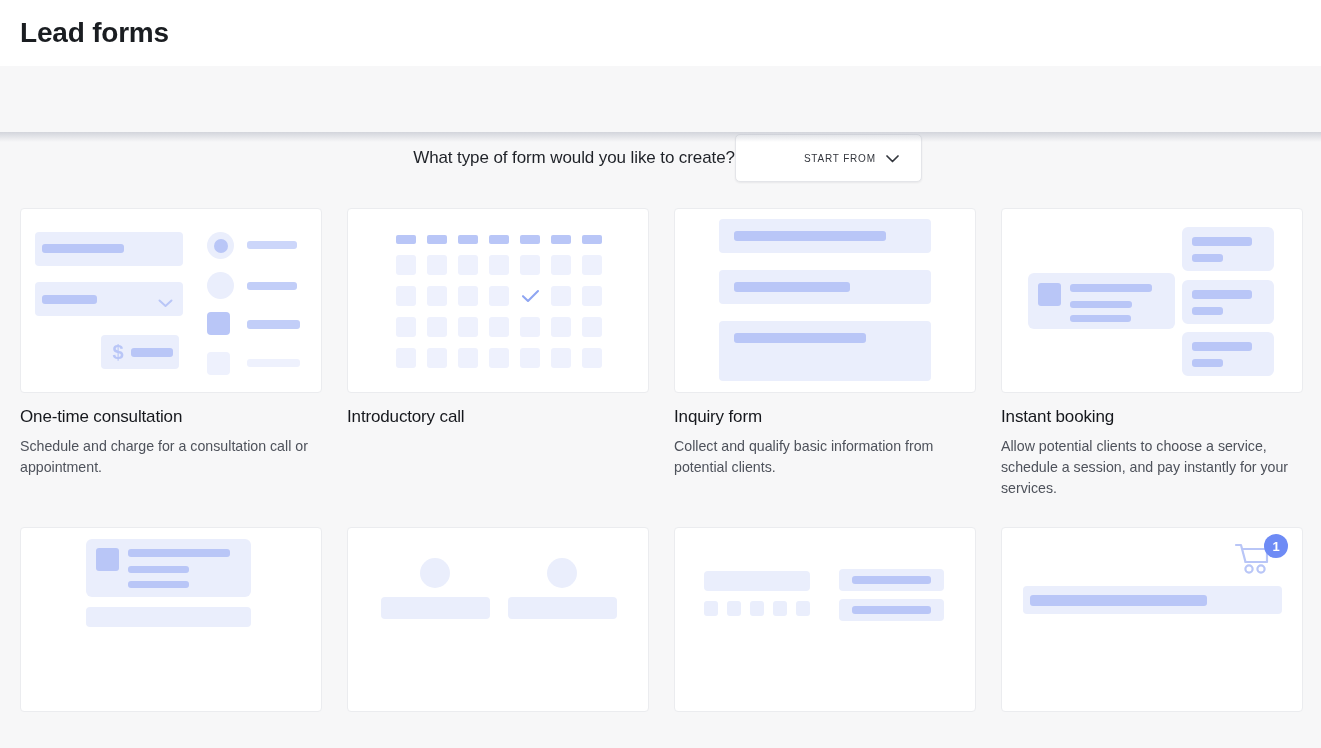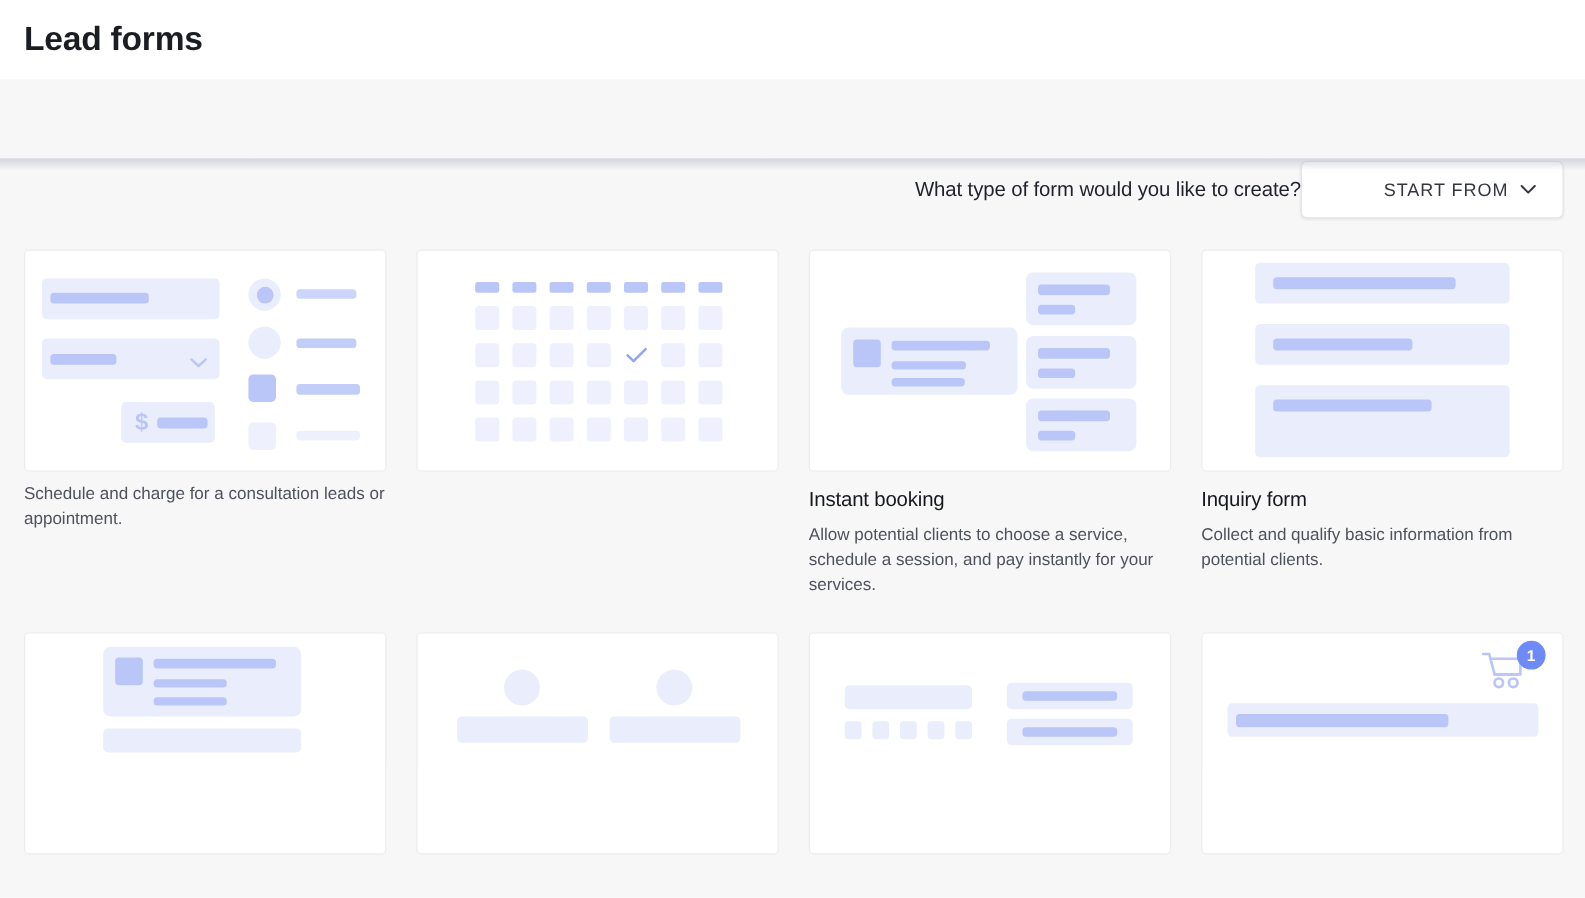--- a/index.html
+++ b/index.html
@@ -61,21 +61,21 @@
     width: 760px;
     font-size: 16.5px;
     line-height: 1.85;
     color: #5b5e66;
   }
 
   
   .prompt-row {
     display: flex;
     align-items: center;
-    justify-content: flex-end;
+    justify-content: center;
     padding: 0 18px 0 32px;
     margin-top: 52px;
   }
   .prompt-text {
     font-size: 17px;
     color: #1f2228;
     letter-spacing: -0.1px;
   }
   .start-from-btn {
     display: flex;
@@ -83,21 +83,21 @@
     gap: 10px;
     height: 48px;
     padding: 0 22px;
     background: #ffffff;
     border: 1px solid #e4e5e9;
     border-radius: 5px;
     box-shadow: 0 1px 2px rgba(30,33,40,0.07);
     cursor: pointer;
   }
   .start-from-btn .label {
-    font-size: 15px;
+    font-size: 10px;
     letter-spacing: 0.8px;
     color: #33363d;
     font-weight: 500;
     margin-left: 46px;
   }
   .chevron { display: block; }
 
   
   .grid {
     display: grid;
@@ -270,21 +270,22 @@
         <div class="sk circle t1-o1"></div>
         <div class="sk circle t1-o1i"></div>
         <div class="sk circle t1-o2"></div>
         <div class="sk t1-o3"></div>
         <div class="sk t1-o4"></div>
         <div class="sk r3 t1-l1"></div>
         <div class="sk r3 t1-l2"></div>
         <div class="sk r3 t1-l3"></div>
         <div class="sk r3 t1-l4"></div>
       </div>
-      <div class="card-desc">Schedule and charge for a consultation leads or appointment.</div>
+      <div class="card-title">One-time consultation</div>
+      <div class="card-desc">Schedule and charge for a consultation call or appointment.</div>
     </div>
 
     <div class="card">
       <div class="thumb">
         <div class="cal">
           <div class="cal-row">
             <div class="cal-head"></div>
               <div class="cal-head"></div>
               <div class="cal-head"></div>
             <div class="cal-head"></div>
@@ -327,20 +328,34 @@
             <div class="cal-cell"></div>
               <div class="cal-cell"></div>
               <div class="cal-cell"></div>
             <div class="cal-cell"></div>
               <div class="cal-cell"></div>
               <div class="cal-cell"></div>
             <div class="cal-cell"></div>
           </div>
         </div>
       </div>
+      <div class="card-title">Introductory call</div>
+    </div>
+
+    <div class="card">
+      <div class="thumb">
+        <div class="sk pale r4 t3-f1"></div>
+        <div class="sk mid r3 t3-b1"></div>
+        <div class="sk pale r4 t3-f2"></div>
+        <div class="sk mid r3 t3-b2"></div>
+        <div class="sk pale r4 t3-f3"></div>
+        <div class="sk mid r3 t3-b3"></div>
+      </div>
+      <div class="card-title">Inquiry form</div>
+      <div class="card-desc">Collect and qualify basic information from potential clients.</div>
     </div>
 
     <div class="card">
       <div class="thumb">
         <div class="sk pale r6 t4-main"></div>
         <div class="sk t4-sq"></div>
         <div class="sk r3 t4-ml1"></div>
         <div class="sk r3 t4-ml2"></div>
         <div class="sk r3 t4-ml3"></div>
         <div class="sk pale r6 t4-c1"></div>
@@ -352,33 +367,20 @@
         <div class="sk pale r6 t4-c3"></div>
         <div class="sk r3 t4-c3a"></div>
         <div class="sk r3 t4-c3b"></div>
       </div>
       <div class="card-title">Instant booking</div>
       <div class="card-desc">Allow potential clients to choose a service, schedule a session, and pay instantly for your services.</div>
     </div>
 
     <div class="card">
       <div class="thumb">
-        <div class="sk pale r4 t3-f1"></div>
-        <div class="sk mid r3 t3-b1"></div>
-        <div class="sk pale r4 t3-f2"></div>
-        <div class="sk mid r3 t3-b2"></div>
-        <div class="sk pale r4 t3-f3"></div>
-        <div class="sk mid r3 t3-b3"></div>
-      </div>
-      <div class="card-title">Inquiry form</div>
-      <div class="card-desc">Collect and qualify basic information from potential clients.</div>
-    </div>
-
-    <div class="card">
-      <div class="thumb">
         <div class="sk pale r6 t5-main"></div>
         <div class="sk t5-sq"></div>
         <div class="sk r3 t5-l1"></div>
         <div class="sk r3 t5-l2"></div>
         <div class="sk r3 t5-l3"></div>
         <div class="sk pale r4 t5-bar"></div>
       </div>
     </div>
 
     <div class="card">

